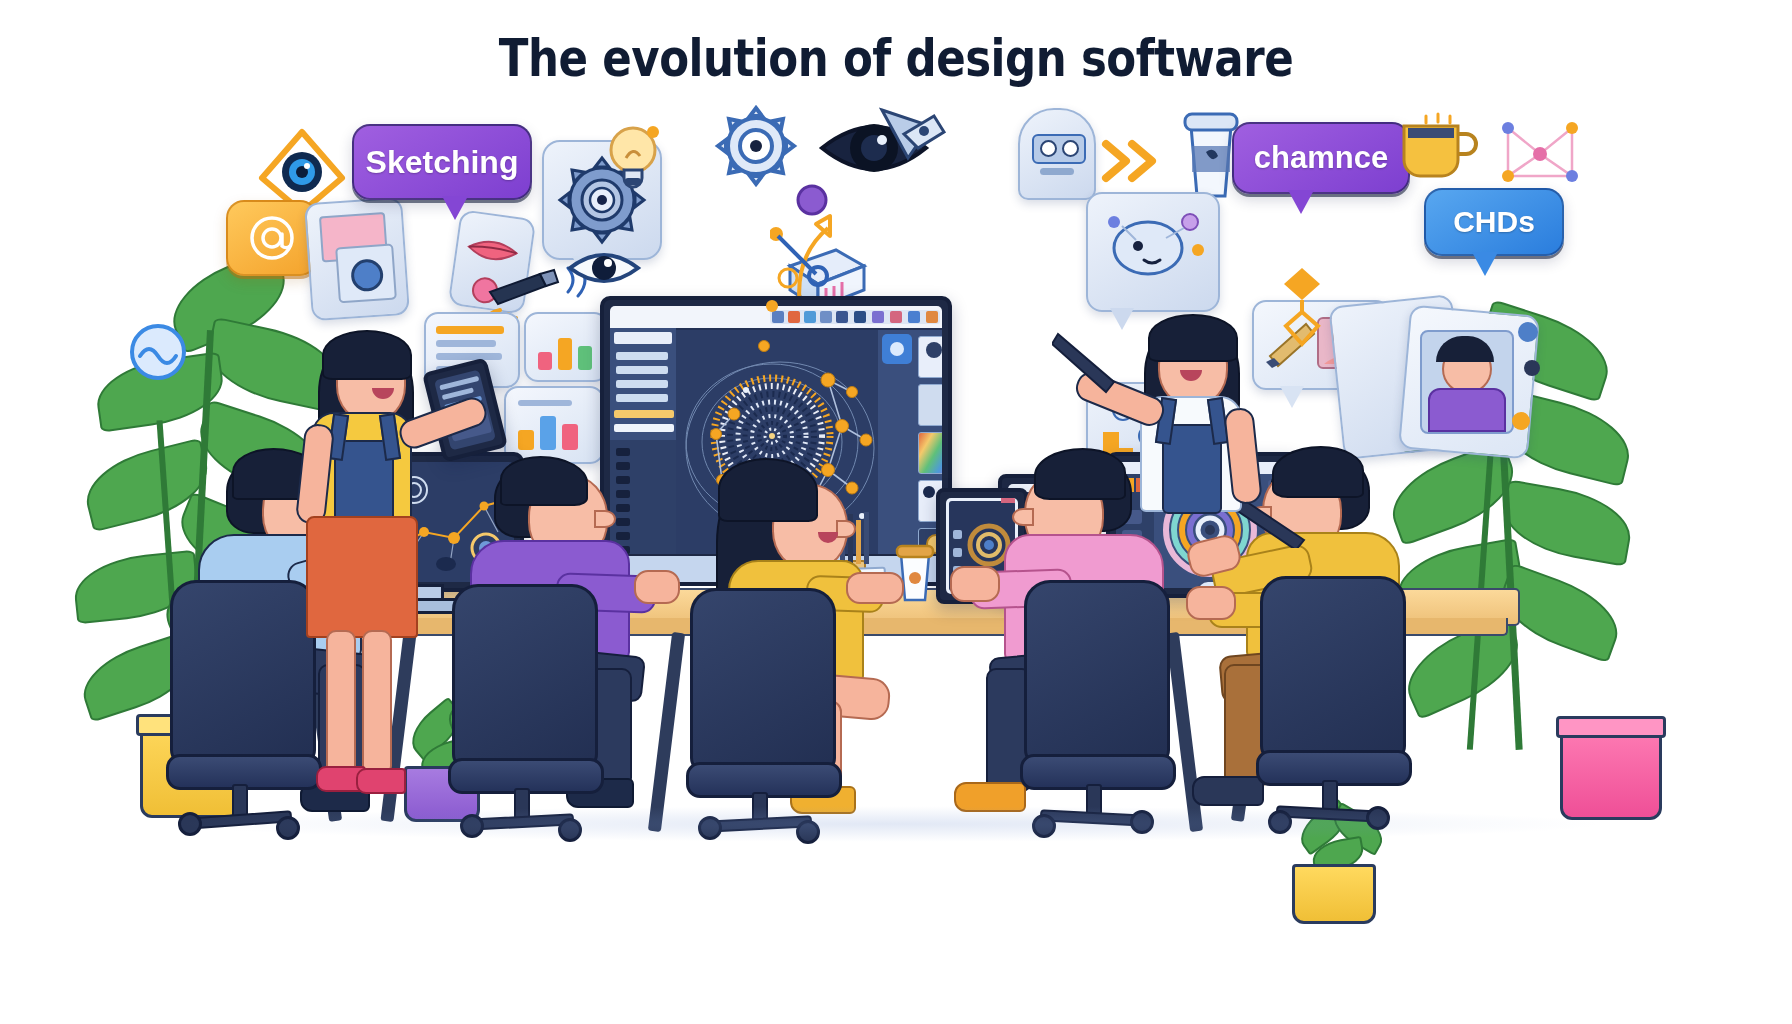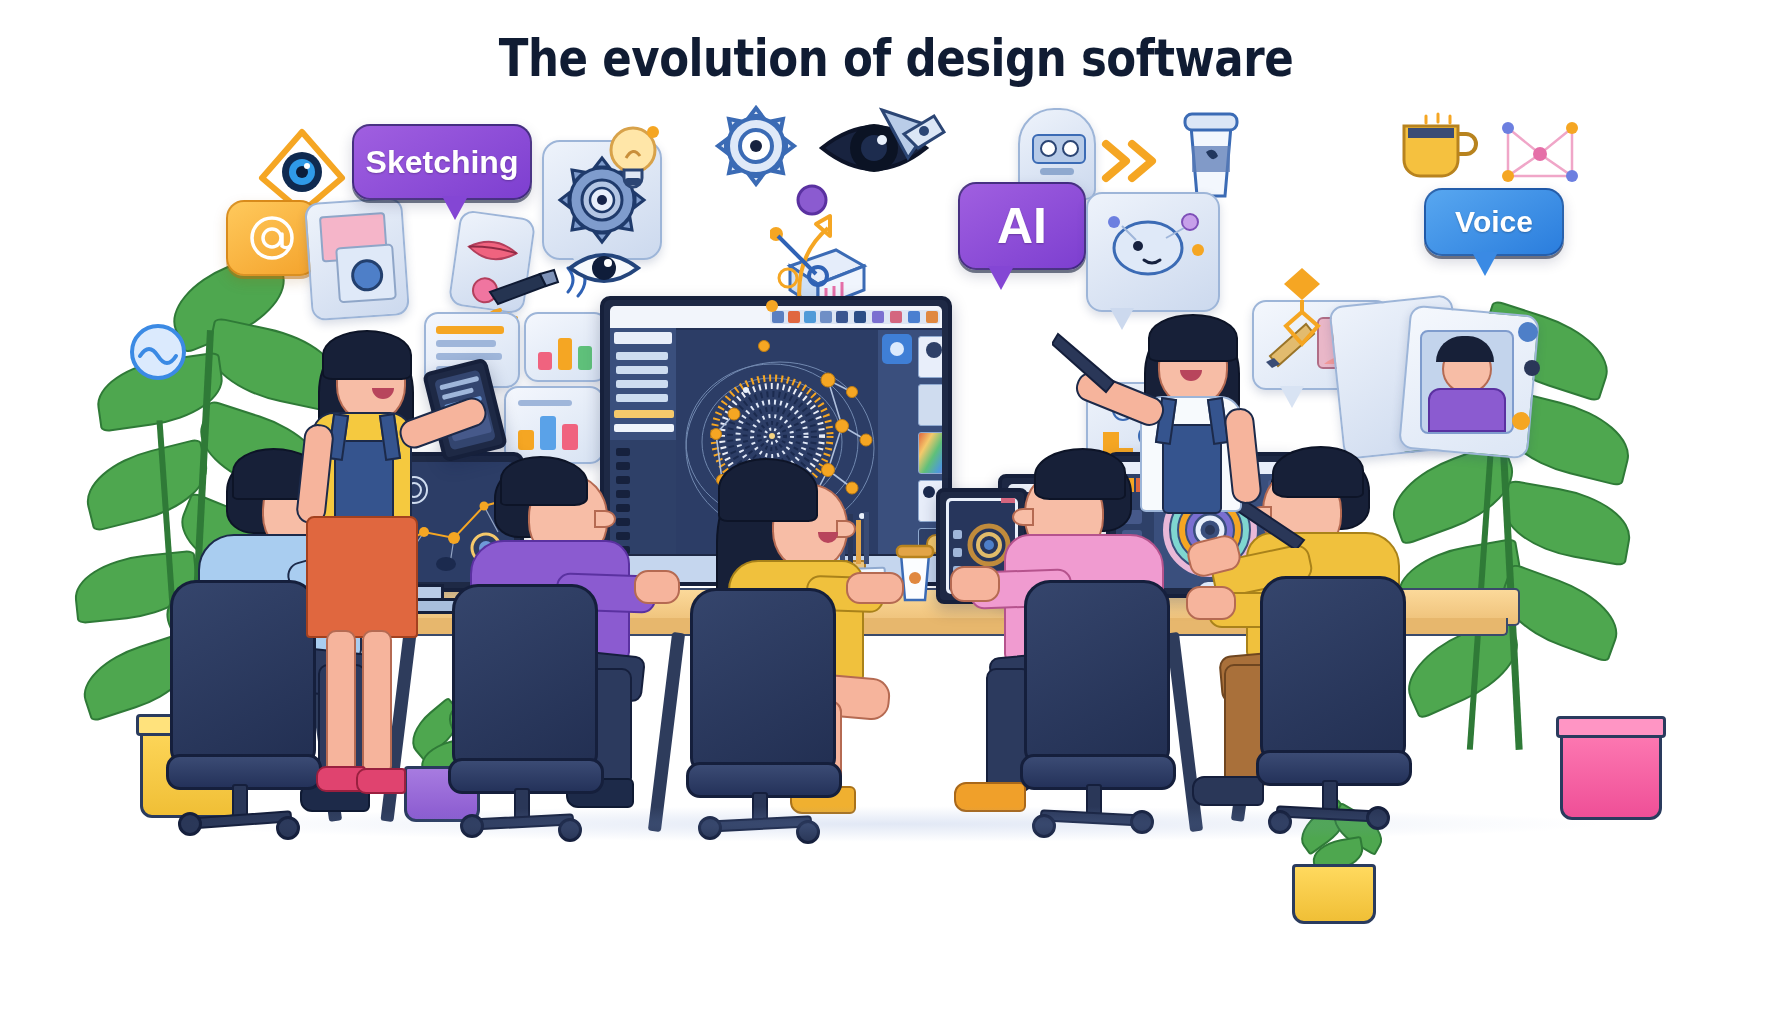--- a/index.html
+++ b/index.html
@@ -240,41 +240,45 @@
     <path d="M34 8 L54 25 L34 42" fill="none" stroke="#f5a623" stroke-width="8" stroke-linecap="round" stroke-linejoin="round"></path>
   </svg>
 
   <svg class="ico" style="left:1178px;top:104px;" width="66" height="98" viewBox="0 0 66 98">
     <path d="M13 22 h40 l-6 70 h-28 z" fill="#f3f7fd" stroke="#3b6bb5" stroke-width="3"></path>
     <rect x="7" y="10" width="52" height="16" rx="7" fill="#dbe6f6" stroke="#3b6bb5" stroke-width="3"></rect>
     <rect x="14" y="42" width="38" height="26" fill="#5b7bb5" opacity=".75"></rect>
     <path d="M28 48 q8 -6 12 4 q-6 8 -12 -4" fill="#21375f"></path>
   </svg>
 
+  <div class="bubble b-purple" style="left:1232px;top:122px;width:174px;height:68px;font-size:31px;">
+    <span>chamnce</span>
+    <span class="tail" style="left:54px;"></span>
+  </div>
 
   <svg class="ico" style="left:1398px;top:112px;" width="82" height="72" viewBox="0 0 82 72">
     <path d="M6 14 h54 v34 a16 16 0 0 1 -16 16 h-22 a16 16 0 0 1 -16 -16 z" fill="#f5c13f" stroke="#b8831e" stroke-width="3"></path>
     <path d="M60 22 h8 a10 10 0 0 1 0 20 h-8" fill="none" stroke="#b8831e" stroke-width="4"></path>
     <rect x="10" y="16" width="46" height="10" fill="#3a4c75"></rect>
     <path d="M28 4 v7 M40 2 v8 M52 4 v7" stroke="#f5a623" stroke-width="3" stroke-linecap="round"></path>
   </svg>
 
   <svg class="ico" style="left:1494px;top:110px;" width="92" height="86" viewBox="0 0 92 86">
     <g stroke="#f0a6c8" stroke-width="2.5" fill="none">
       <path d="M14 18 L46 44 L78 18 M14 18 L14 66 L46 44 L78 66 L78 18 M14 66 L78 66"></path>
     </g>
     <circle cx="14" cy="18" r="6" fill="#6c7fe0"></circle>
       <circle cx="78" cy="18" r="6" fill="#f5a623"></circle>
     <circle cx="46" cy="44" r="7" fill="#e56fa8"></circle>
     <circle cx="14" cy="66" r="6" fill="#f5a623"></circle>
       <circle cx="78" cy="66" r="6" fill="#6c7fe0"></circle>
   </svg>
 
   <div class="bubble b-blue" style="left:1424px;top:188px;width:136px;height:64px;font-size:30px;">
-    <span>Voice</span>
+    <span>CHDs</span>
     <span class="tail" style="left:46px;border-top-color:#3a8ae4;"></span>
   </div>
 
   <svg class="ico" style="left:484px;top:262px;" width="108" height="46" viewBox="0 0 108 46">
     <path d="M6 30 L56 12 L62 24 L14 42 Z" fill="#253451" stroke="#0f1a33" stroke-width="2"></path>
     <path d="M56 12 L70 8 L74 20 L62 24 Z" fill="#7f93b8" stroke="#0f1a33" stroke-width="2"></path>
     <path d="M84 6 q10 12 0 24 M94 2 q14 16 0 32" fill="none" stroke="#2f62b5" stroke-width="3" stroke-linecap="round"></path>
   </svg>
 
   <svg class="ico" style="left:566px;top:244px;" width="76" height="48" viewBox="0 0 76 48">
@@ -325,24 +329,20 @@
     <circle cx="48" cy="98" r="9" fill="none" stroke="#2f62b5" stroke-width="4"></circle>
     <circle cx="42" cy="22" r="14" fill="#8b5bd0" stroke="#5a31a0" stroke-width="3"></circle>
   </svg>
 
   <svg class="ico" style="left:874px;top:104px;" width="78" height="70" viewBox="0 0 78 70">
     <path d="M8 6 L56 22 L34 54 Z" fill="#b9cce8" stroke="#2b4574" stroke-width="3"></path>
     <path d="M30 30 L60 12 L70 28 L44 44 Z" fill="#dbe6f6" stroke="#2b4574" stroke-width="3"></path>
     <circle cx="50" cy="27" r="5" fill="#2b4574"></circle>
   </svg>
 
-  <div class="bubble b-purple" style="left:958px;top:182px;width:124px;height:84px;font-size:50px;font-weight:700;">
-    <span>AI</span>
-    <span class="tail" style="left:28px;"></span>
-  </div>
 
   <div class="card" style="left:1086px;top:192px;width:130px;height:116px;border-radius:16px;">
     <svg width="108" height="84" viewBox="0 0 108 84" style="position:absolute;left:10px;top:12px;">
       <ellipse cx="50" cy="42" rx="34" ry="26" fill="#dfe9f8" stroke="#3b6bb5" stroke-width="3"></ellipse>
       <circle cx="40" cy="40" r="5" fill="#17223f"></circle>
       <path d="M46 54 q8 6 16 0" fill="none" stroke="#17223f" stroke-width="3" stroke-linecap="round"></path>
       <circle cx="92" cy="16" r="8" fill="#c7a0ea" stroke="#7d4fb8" stroke-width="2"></circle>
       <circle cx="100" cy="44" r="6" fill="#f5a623"></circle>
       <circle cx="16" cy="16" r="6" fill="#6c7fe0"></circle>
       <path d="M24 20 L38 34 M86 22 L68 32" stroke="#9fb6da" stroke-width="2"></path>

